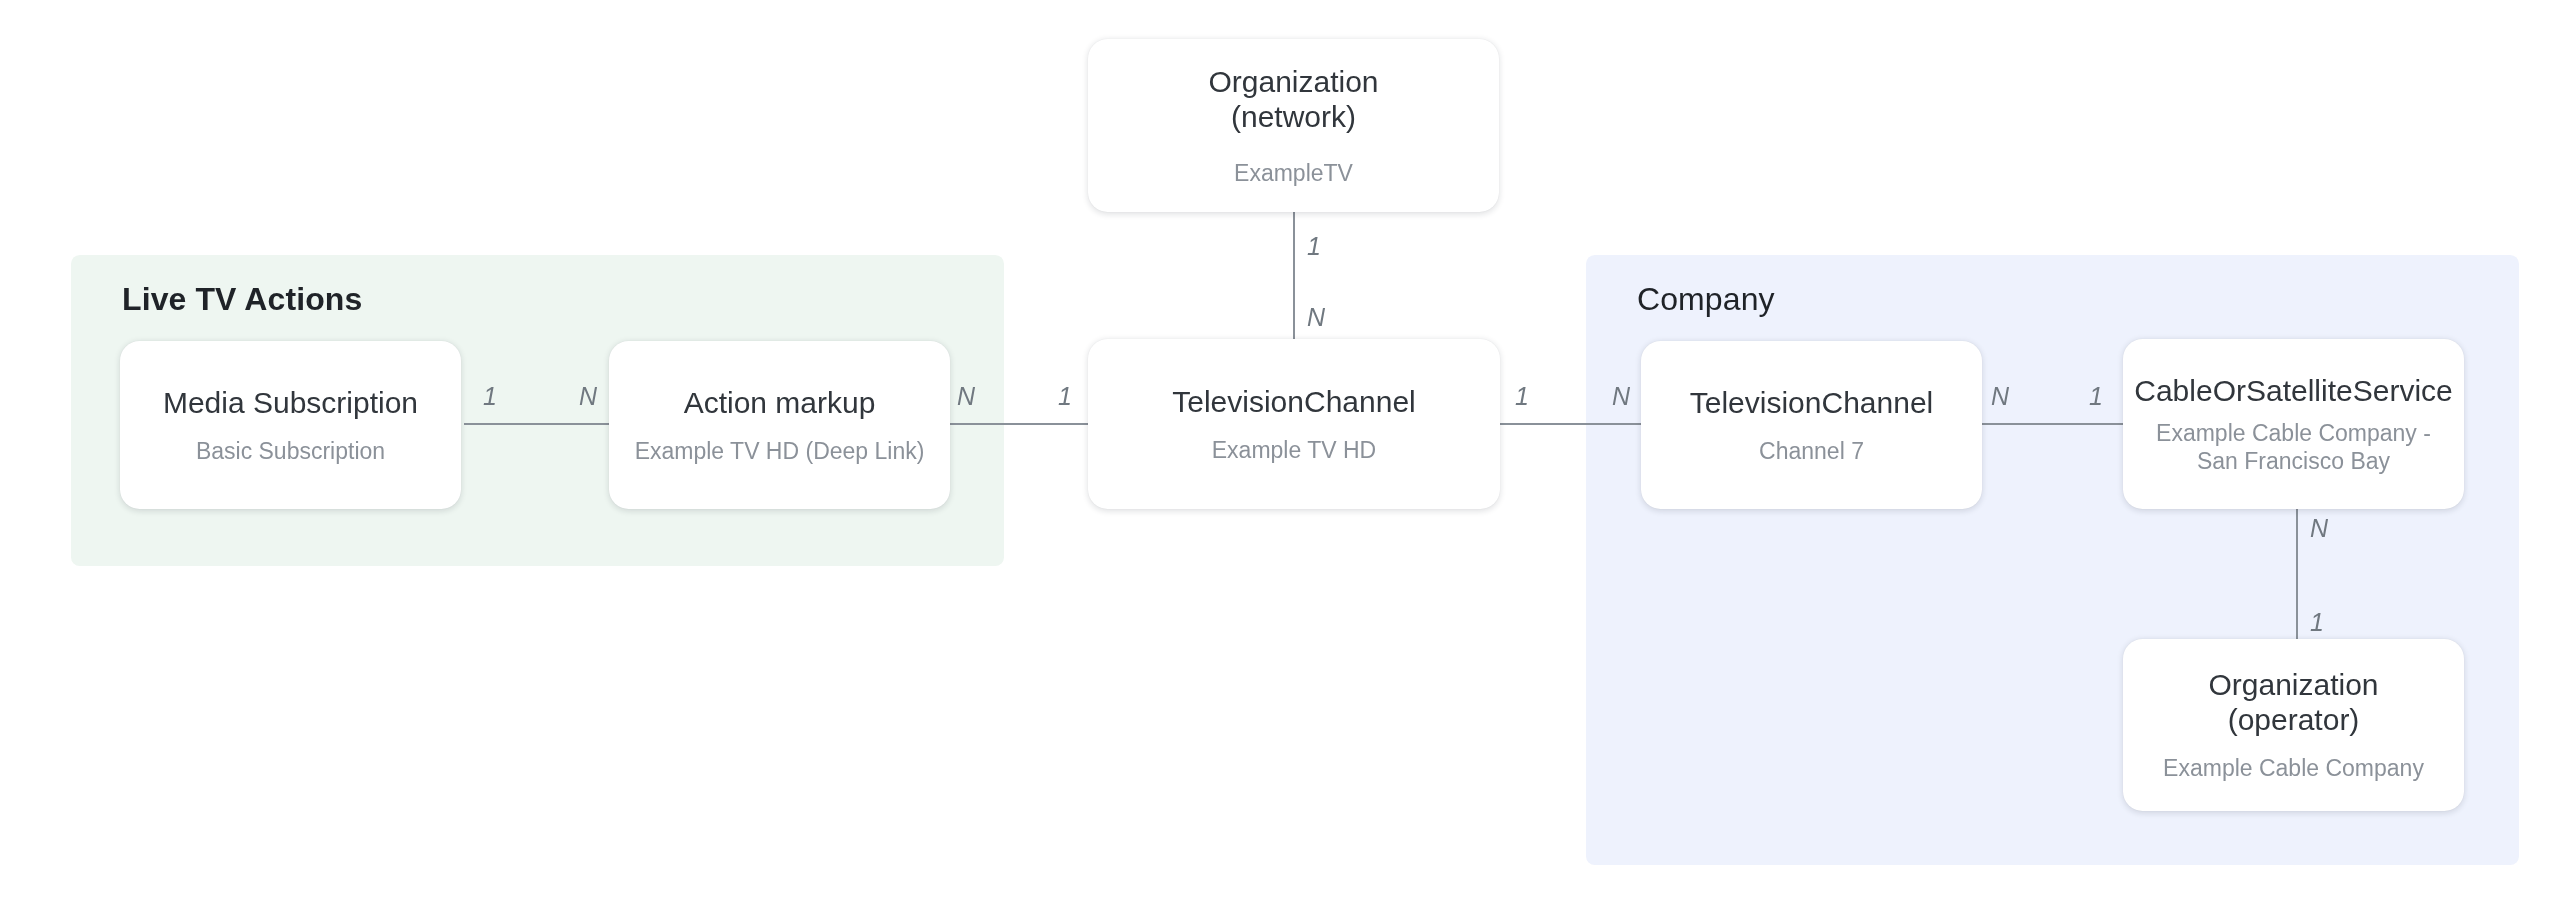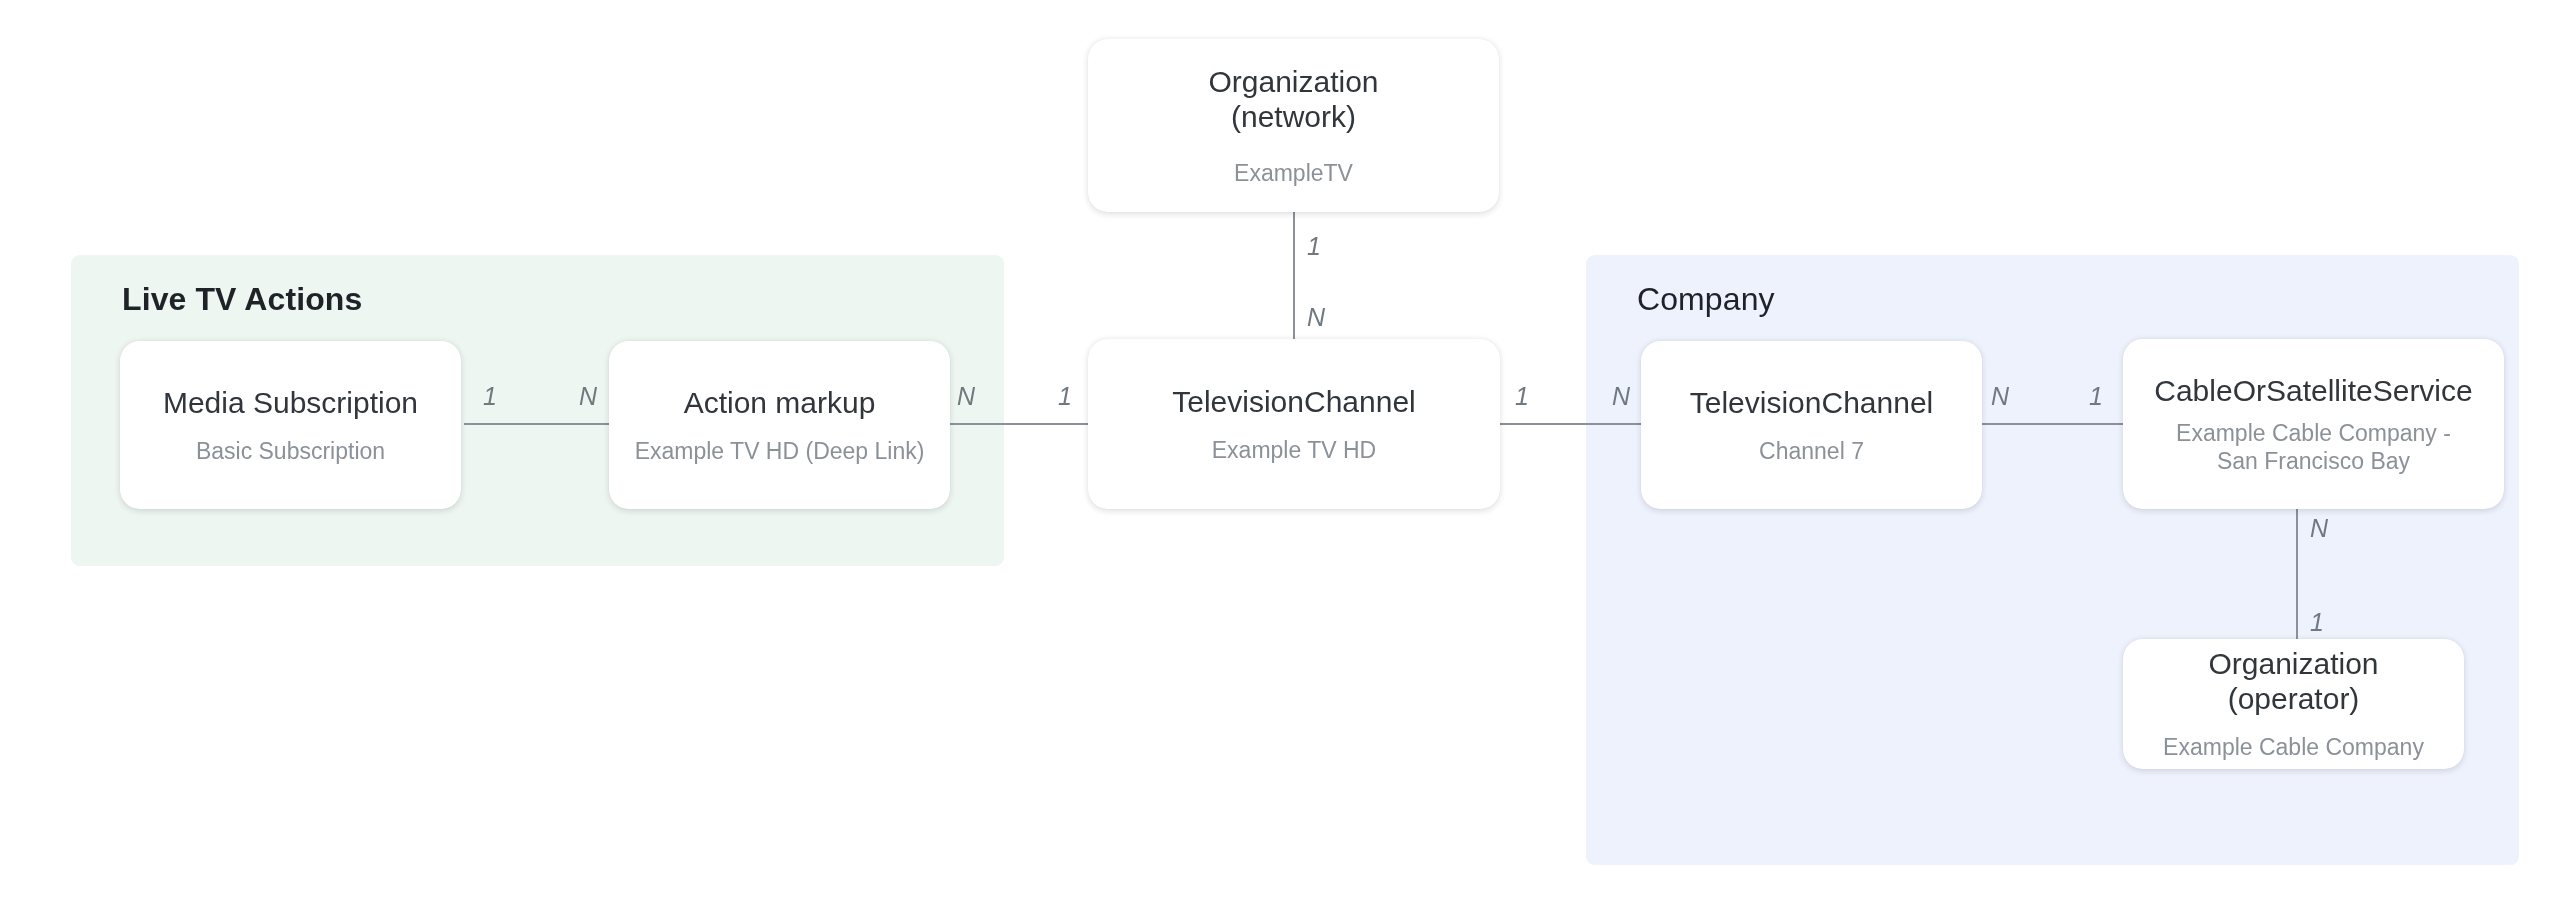--- a/index.html
+++ b/index.html
@@ -139,25 +139,25 @@
   <div class="node" style="left:1088px; top:339px; width:412px; height:170px;">
     <div class="node-title">TelevisionChannel</div>
     <div class="node-sub">Example TV HD</div>
   </div>
 
   <div class="node" style="left:1641px; top:341px; width:341px; height:168px;">
     <div class="node-title">TelevisionChannel</div>
     <div class="node-sub">Channel 7</div>
   </div>
 
-  <div class="node" style="left:2123px; top:339px; width:381px; height:170px;">
+  <div class="node" style="left:2123px; top:339px; width:341px; height:170px;">
     <div class="node-title">CableOrSatelliteService</div>
     <div class="node-sub" style="margin-top:12.4px;text-align:center;">Example Cable Company -
 San Francisco Bay</div>
   </div>
 
-  <div class="node" style="left:2123px; top:639px; width:341px; height:130px;">
+  <div class="node" style="left:2123px; top:639px; width:341px; height:172px;">
     <div class="node-title">Organization (operator)</div>
     <div class="node-sub">Example Cable Company</div>
   </div>
 
 </div>
 
 
 </body></html>

